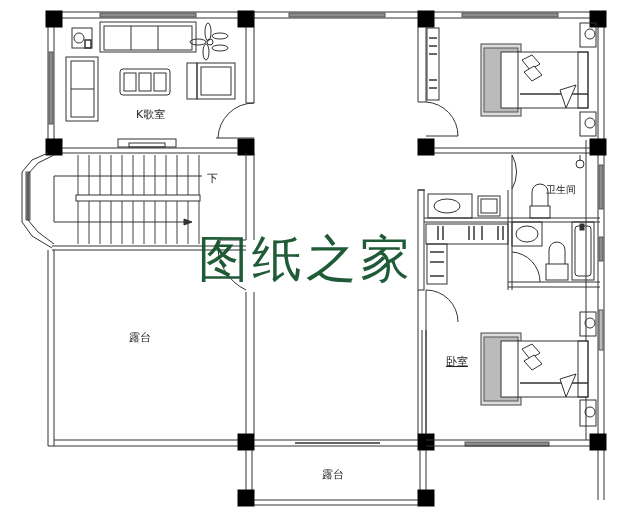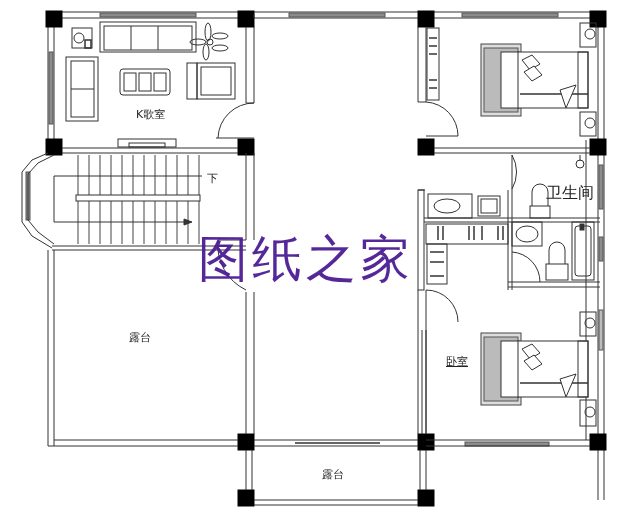--- a/index.html
+++ b/index.html
@@ -1,20 +1,20 @@
 <!DOCTYPE html>
 <html><head>
 <meta charset="utf-8">
 <style>
   html,body{margin:0;padding:0;background:#ffffff;}
   #canvas{position:relative;width:640px;height:518px;overflow:hidden;background:#ffffff;
     font-family:"DejaVu Sans","Liberation Sans",sans-serif;}
   svg{position:absolute;left:0;top:0;}
   .lbl{position:absolute;font-size:11px;color:#222;white-space:nowrap;}
-  .wm{position:absolute;left:198px;top:226px;font-size:50px;color:#4c1d95;opacity:0.95;
+  .wm{position:absolute;left:198px;top:226px;font-size:50px;color:#14532d;opacity:0.95;
     letter-spacing:4px;font-family:"DejaVu Serif","Liberation Serif",serif;white-space:nowrap;}
 </style>
 </head>
 <body>
 
 <div id="canvas">
 <svg width="640" height="518" viewBox="0 0 640 518" fill="none" stroke="#333" stroke-width="1">
 
   <g>
 
@@ -279,20 +279,20 @@
     <polygon points="524,361 534,355 542,364 532,370" fill="#fff"></polygon>
 
     <rect x="580" y="312" width="16" height="24"></rect>
     <circle cx="590" cy="323" r="5"></circle>
     <rect x="580" y="400" width="16" height="26"></rect>
     <circle cx="590" cy="412" r="5"></circle>
   </g>
 </svg>
 
 <span class="lbl" style="left:136px;top:107px;">K歌室</span>
-<span class="lbl" style="left:546px;top:183px;font-size:16px;">卫生间</span>
+<span class="lbl" style="left:546px;top:183px;font-size:10px;">卫生间</span>
 <span class="lbl" style="left:446px;top:354px;text-decoration:underline;">卧室</span>
 <span class="lbl" style="left:129px;top:330px;">露台</span>
 <span class="lbl" style="left:322px;top:467px;">露台</span>
 <span class="lbl" style="left:207px;top:171px;">下</span>
 
 <div class="wm">图纸之家</div>
 </div>
 
 </body></html>

